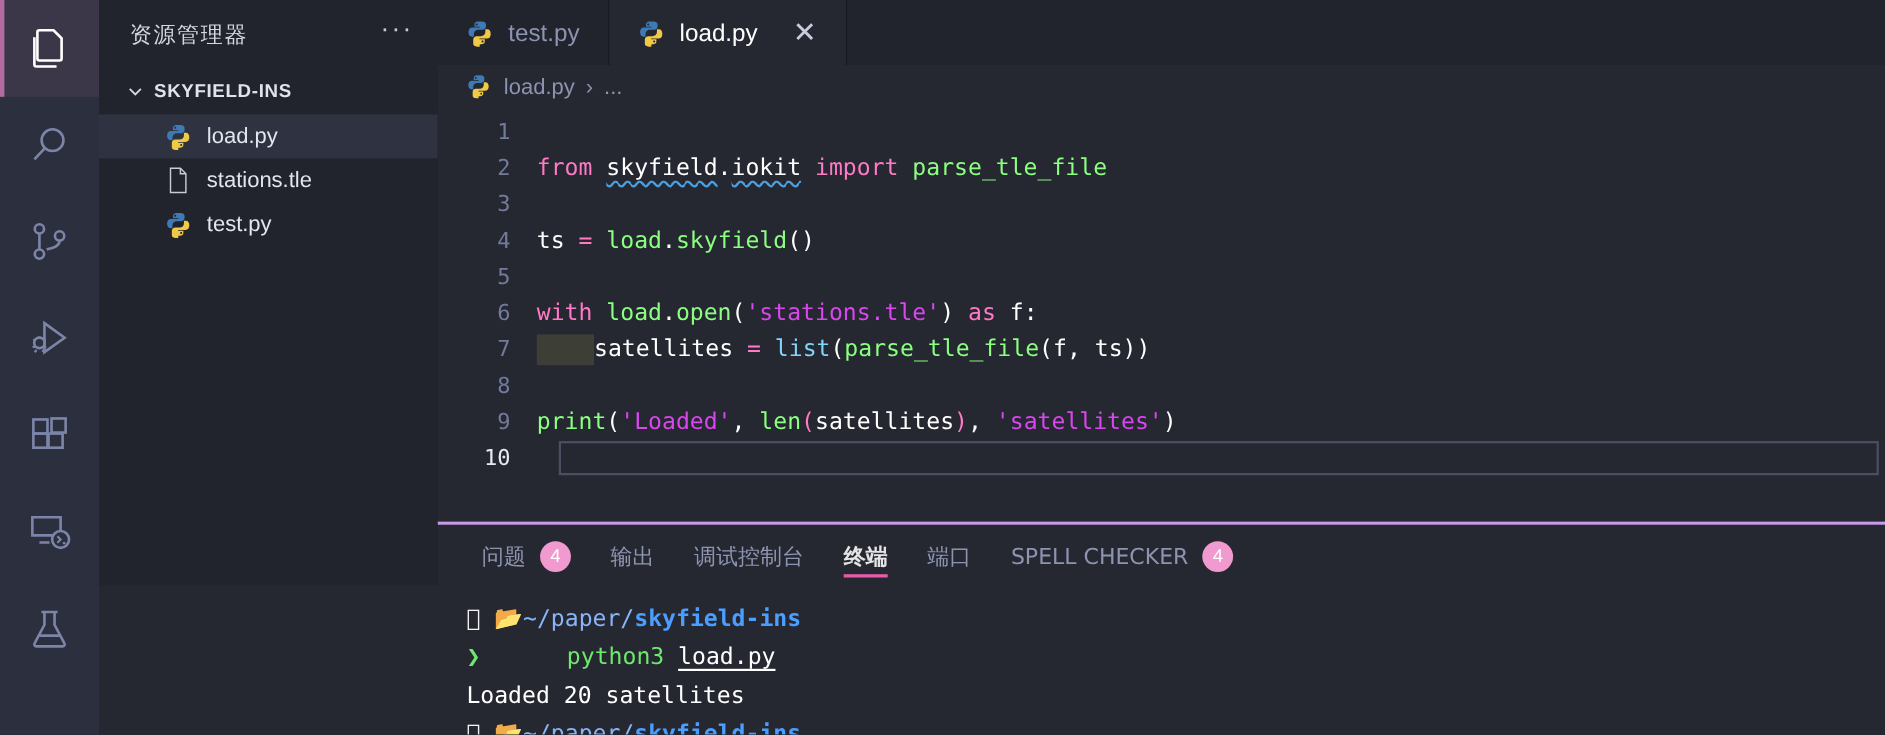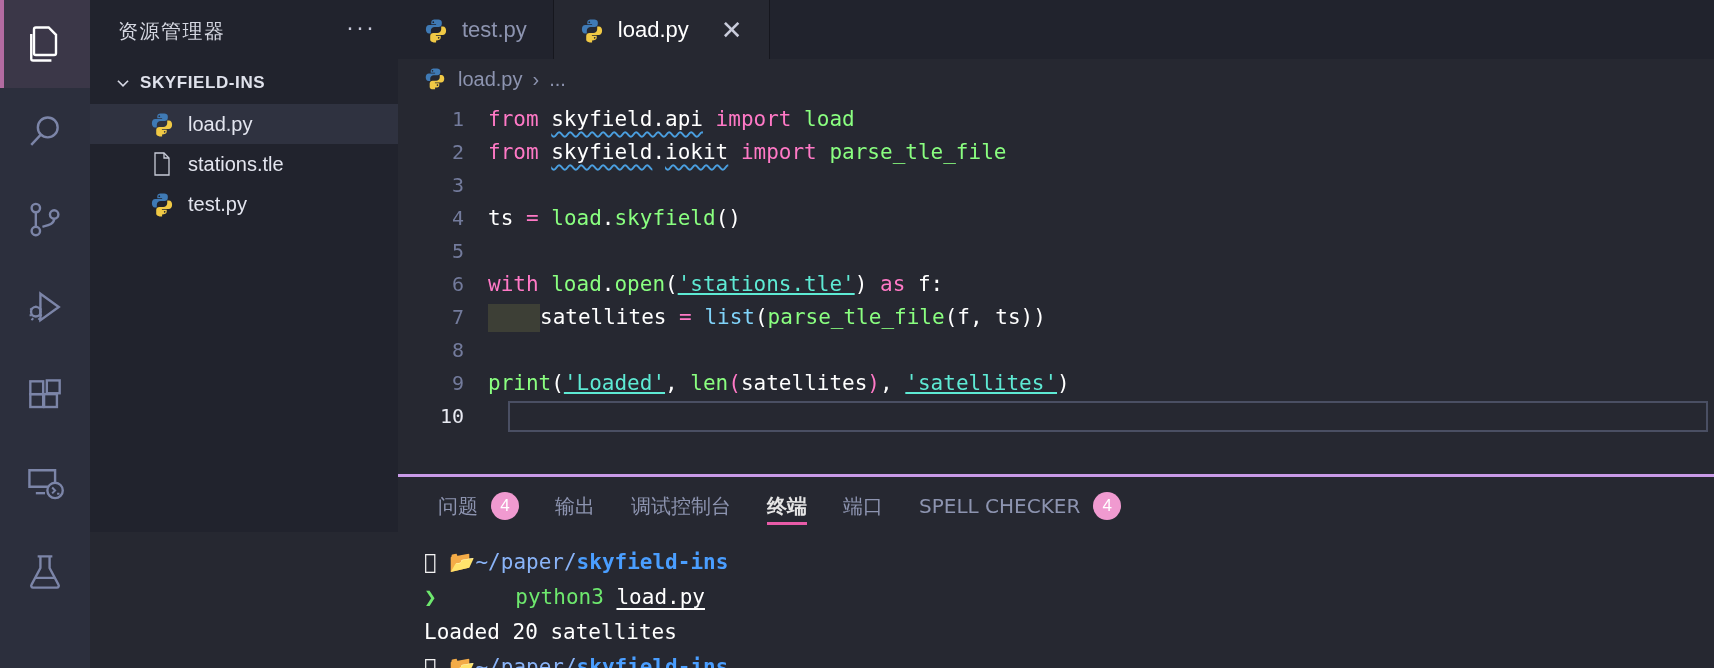--- a/index.html
+++ b/index.html
@@ -199,21 +199,21 @@
     width: 52px;
     height: 28px;
     background: #3d3f36;
     vertical-align: middle;
   }
 
   
   .t-kw     { color: #ff79c6; }
   .t-fn     { color: #8aff80; }
   .t-var    { color: #ffffff; }
-  .t-str    { color: #5eead4; text-decoration: underline; }
+  .t-str    { color: #d946ef; }
   .t-punct  { color: #ffffff; }
   .t-blue   { color: #81d4fa; }
   .t-op     { color: #ff79c6; }
   .squiggle {
     text-decoration: underline wavy #4a9fe0;
     text-underline-offset: 5px;
     text-decoration-thickness: 1.5px;
   }
 
   
@@ -438,21 +438,21 @@
           <path d="M12.1 22.4c2.6 0 4.6-.5 4.6-2.6v-2.1h-4.8v-.7h6.8c2.1 0 3.4-1.6 3.4-4.2 0-2.6-1.1-4.2-3.2-4.2h-1.7v2.6c0 2.2-1.8 3.7-3.9 3.7H9.4c-1.8 0-3.2 1.3-3.2 3v3.9c0 1.7 1.6 2.4 3.5 2.6h2.4zm2.6-1.7c-.5 0-.9-.4-.9-.9s.4-.9.9-.9.9.4.9.9-.4.9-.9.9z" fill="#f0c945"></path>
         </svg>
       </span>
       <span class="bc-text">load.py</span>
       <span class="bc-text">›</span>
       <span class="bc-text">...</span>
     </div>
 
     <div class="editor">
       <div class="code-area" id="code-area">
-          <div class="code-line"><span class="lineno">1</span><span class="codetext"><span class="t-kw">from </span><span class="t-var squiggle">skyfield.api</span><span class="t-var"> </span><span class="t-kw">import </span><span class="t-fn">load</span></span></div>
+          <div class="code-line"><span class="lineno">1</span></div>
           <div class="code-line"><span class="lineno">2</span><span class="codetext"><span class="t-kw">from </span><span class="t-var squiggle">skyfield</span><span class="t-var">.</span><span class="t-var squiggle">iokit</span><span class="t-var"> </span><span class="t-kw">import </span><span class="t-fn">parse_tle_file</span></span></div>
           <div class="code-line"><span class="lineno">3</span><span class="codetext"></span></div>
           <div class="code-line"><span class="lineno">4</span><span class="codetext"><span class="t-var">ts </span><span class="t-op">= </span><span class="t-fn">load</span><span class="t-punct">.</span><span class="t-fn">skyfield</span><span class="t-punct">()</span></span></div>
           <div class="code-line"><span class="lineno">5</span><span class="codetext"></span></div>
           <div class="code-line"><span class="lineno">6</span><span class="codetext"><span class="t-kw">with </span><span class="t-fn">load</span><span class="t-punct">.</span><span class="t-fn">open</span><span class="t-punct">(</span><span class="t-str">'stations.tle'</span><span class="t-punct">)</span><span class="t-var"> </span><span class="t-kw">as </span><span class="t-var">f</span><span class="t-punct">:</span></span></div>
           <div class="code-line"><span class="lineno">7</span><span class="codetext"><span class="indent-block"></span><span class="t-var">satellites </span><span class="t-op">= </span><span class="t-blue">list</span><span class="t-punct">(</span><span class="t-fn">parse_tle_file</span><span class="t-punct">(</span><span class="t-var">f</span><span class="t-punct">, </span><span class="t-var">ts</span><span class="t-punct">))</span></span></div>
           <div class="code-line"><span class="lineno">8</span><span class="codetext"></span></div>
           <div class="code-line"><span class="lineno">9</span><span class="codetext"><span class="t-fn">print</span><span class="t-punct">(</span><span class="t-str">'Loaded'</span><span class="t-punct">, </span><span class="t-fn">len</span><span class="t-op">(</span><span class="t-var">satellites</span><span class="t-op">)</span><span class="t-punct">, </span><span class="t-str">'satellites'</span><span class="t-punct">)</span></span></div>
           <div class="code-line current"><span class="lineno">10</span><span class="codetext"></span><span class="current-box"></span></div>
         </div>

